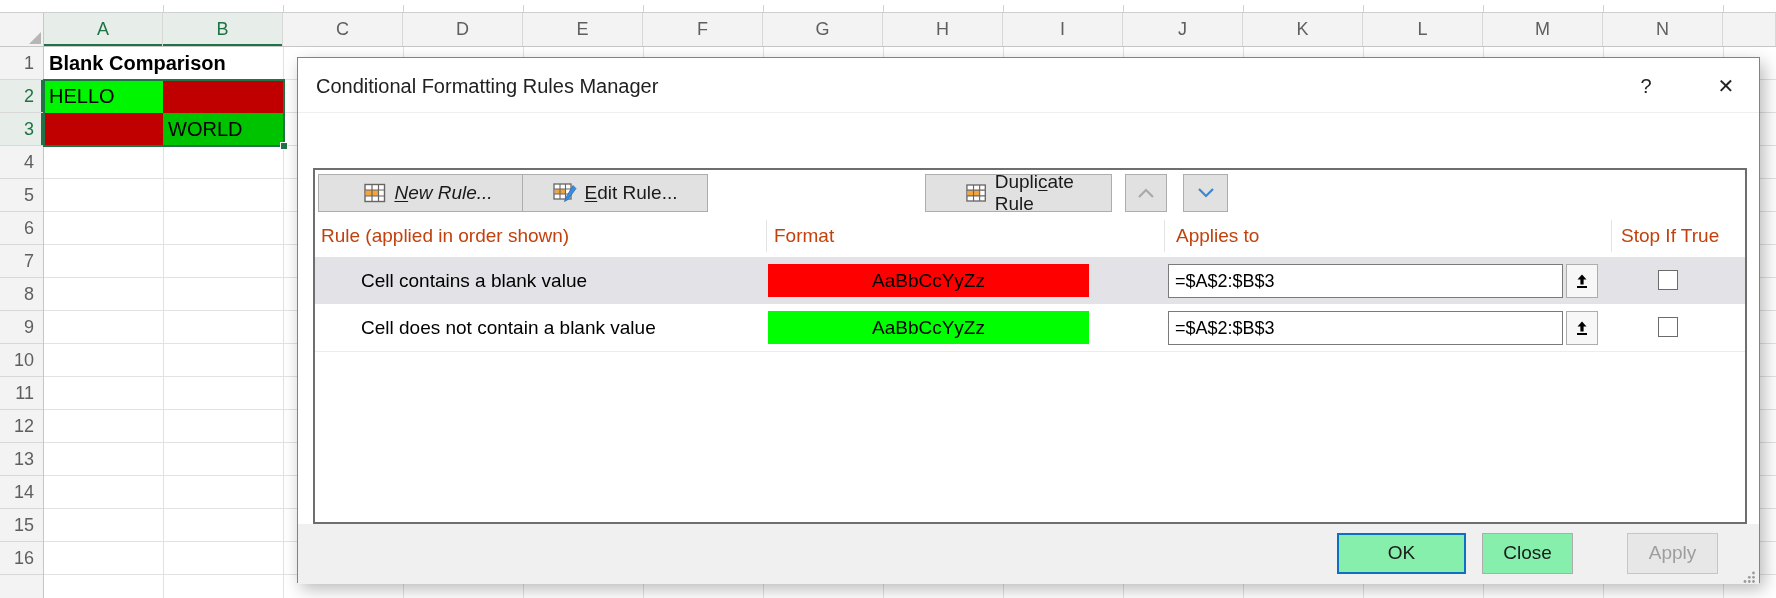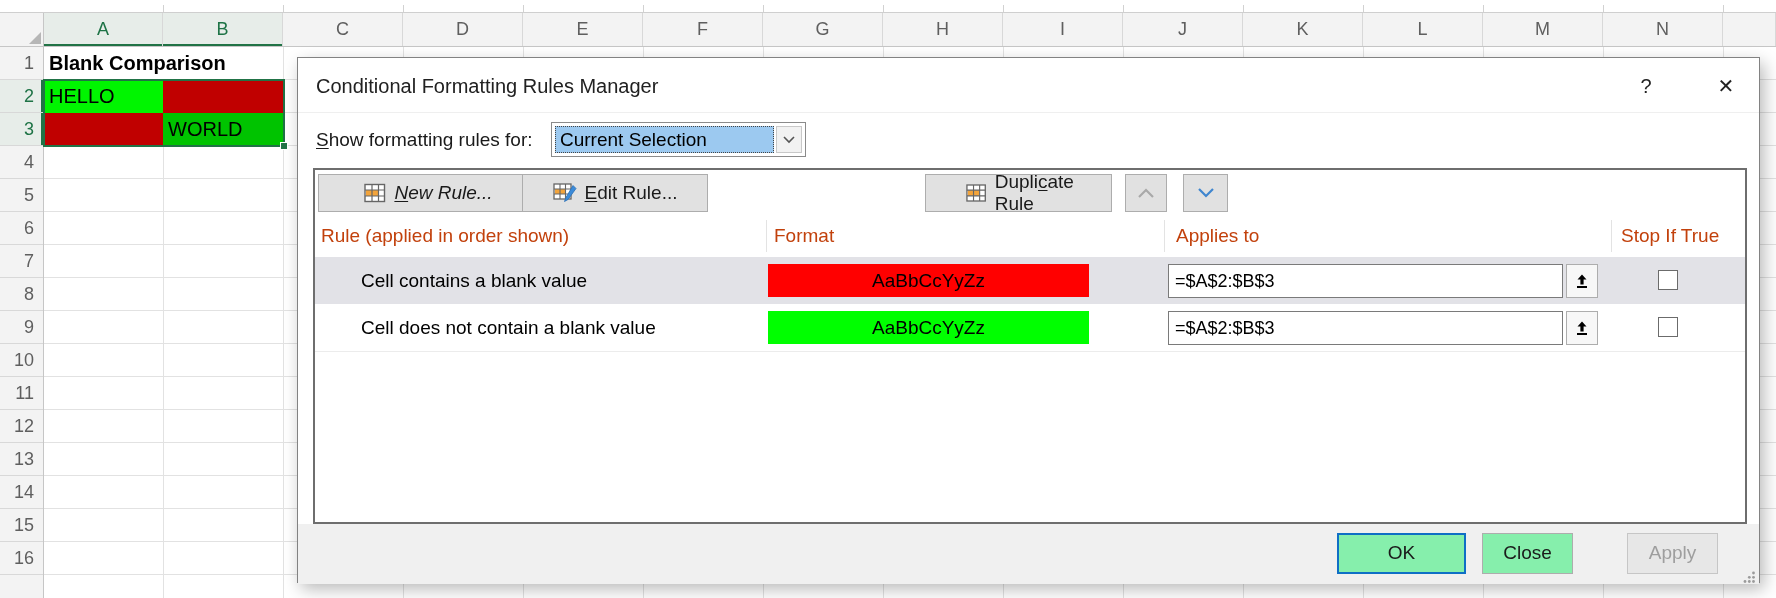--- a/index.html
+++ b/index.html
@@ -138,30 +138,21 @@
 <div class="abs" id="sel-border">
   <div id="fill-handle"></div>
 </div>
 
 <div class="abs" id="dialog">
   <div class="abs" id="dlg-title">Conditional Formatting Rules Manager</div>
   <div class="abs dlg-sys" id="dlg-help">?</div>
   <div class="abs dlg-sys" id="dlg-close">✕</div>
   <div class="abs" id="title-sep"></div>
 
-  <div class="abs" id="show-label"><span></span><span class="accel">S</span><span>how formatting rules for:</span></div>
-
-  <div class="abs" id="combo">
-    <div id="combo-value">Current Selection</div>
-    <div id="combo-btn">
-      <svg width="14" height="9" viewBox="0 0 14 9">
-        <path d="M2 2 L7 7 L12 2" stroke="#555" stroke-width="1.6" fill="none"></path>
-        </svg>
-    </div>
-  </div>
+
 
   <div class="abs" id="frame"></div>
 
   <div class="tbtn" id="btn-new">
     <svg width="22" height="20" viewBox="0 0 22 20">
       <rect x="1" y="1.5" width="19.5" height="17" fill="#fff" stroke="#666" stroke-width="1.4"></rect>
       <rect x="2" y="7" width="12" height="6" fill="#F3A43B"></rect>
       <path d="M1 7 H20.5 M1 13 H20.5 M8 1.5 V18.5 M14.5 1.5 V18.5" stroke="#666" stroke-width="1.2" fill="none"></path>
     </svg>
     <span><span></span><span class="accel">N</span><span>ew Rule...</span></span>

